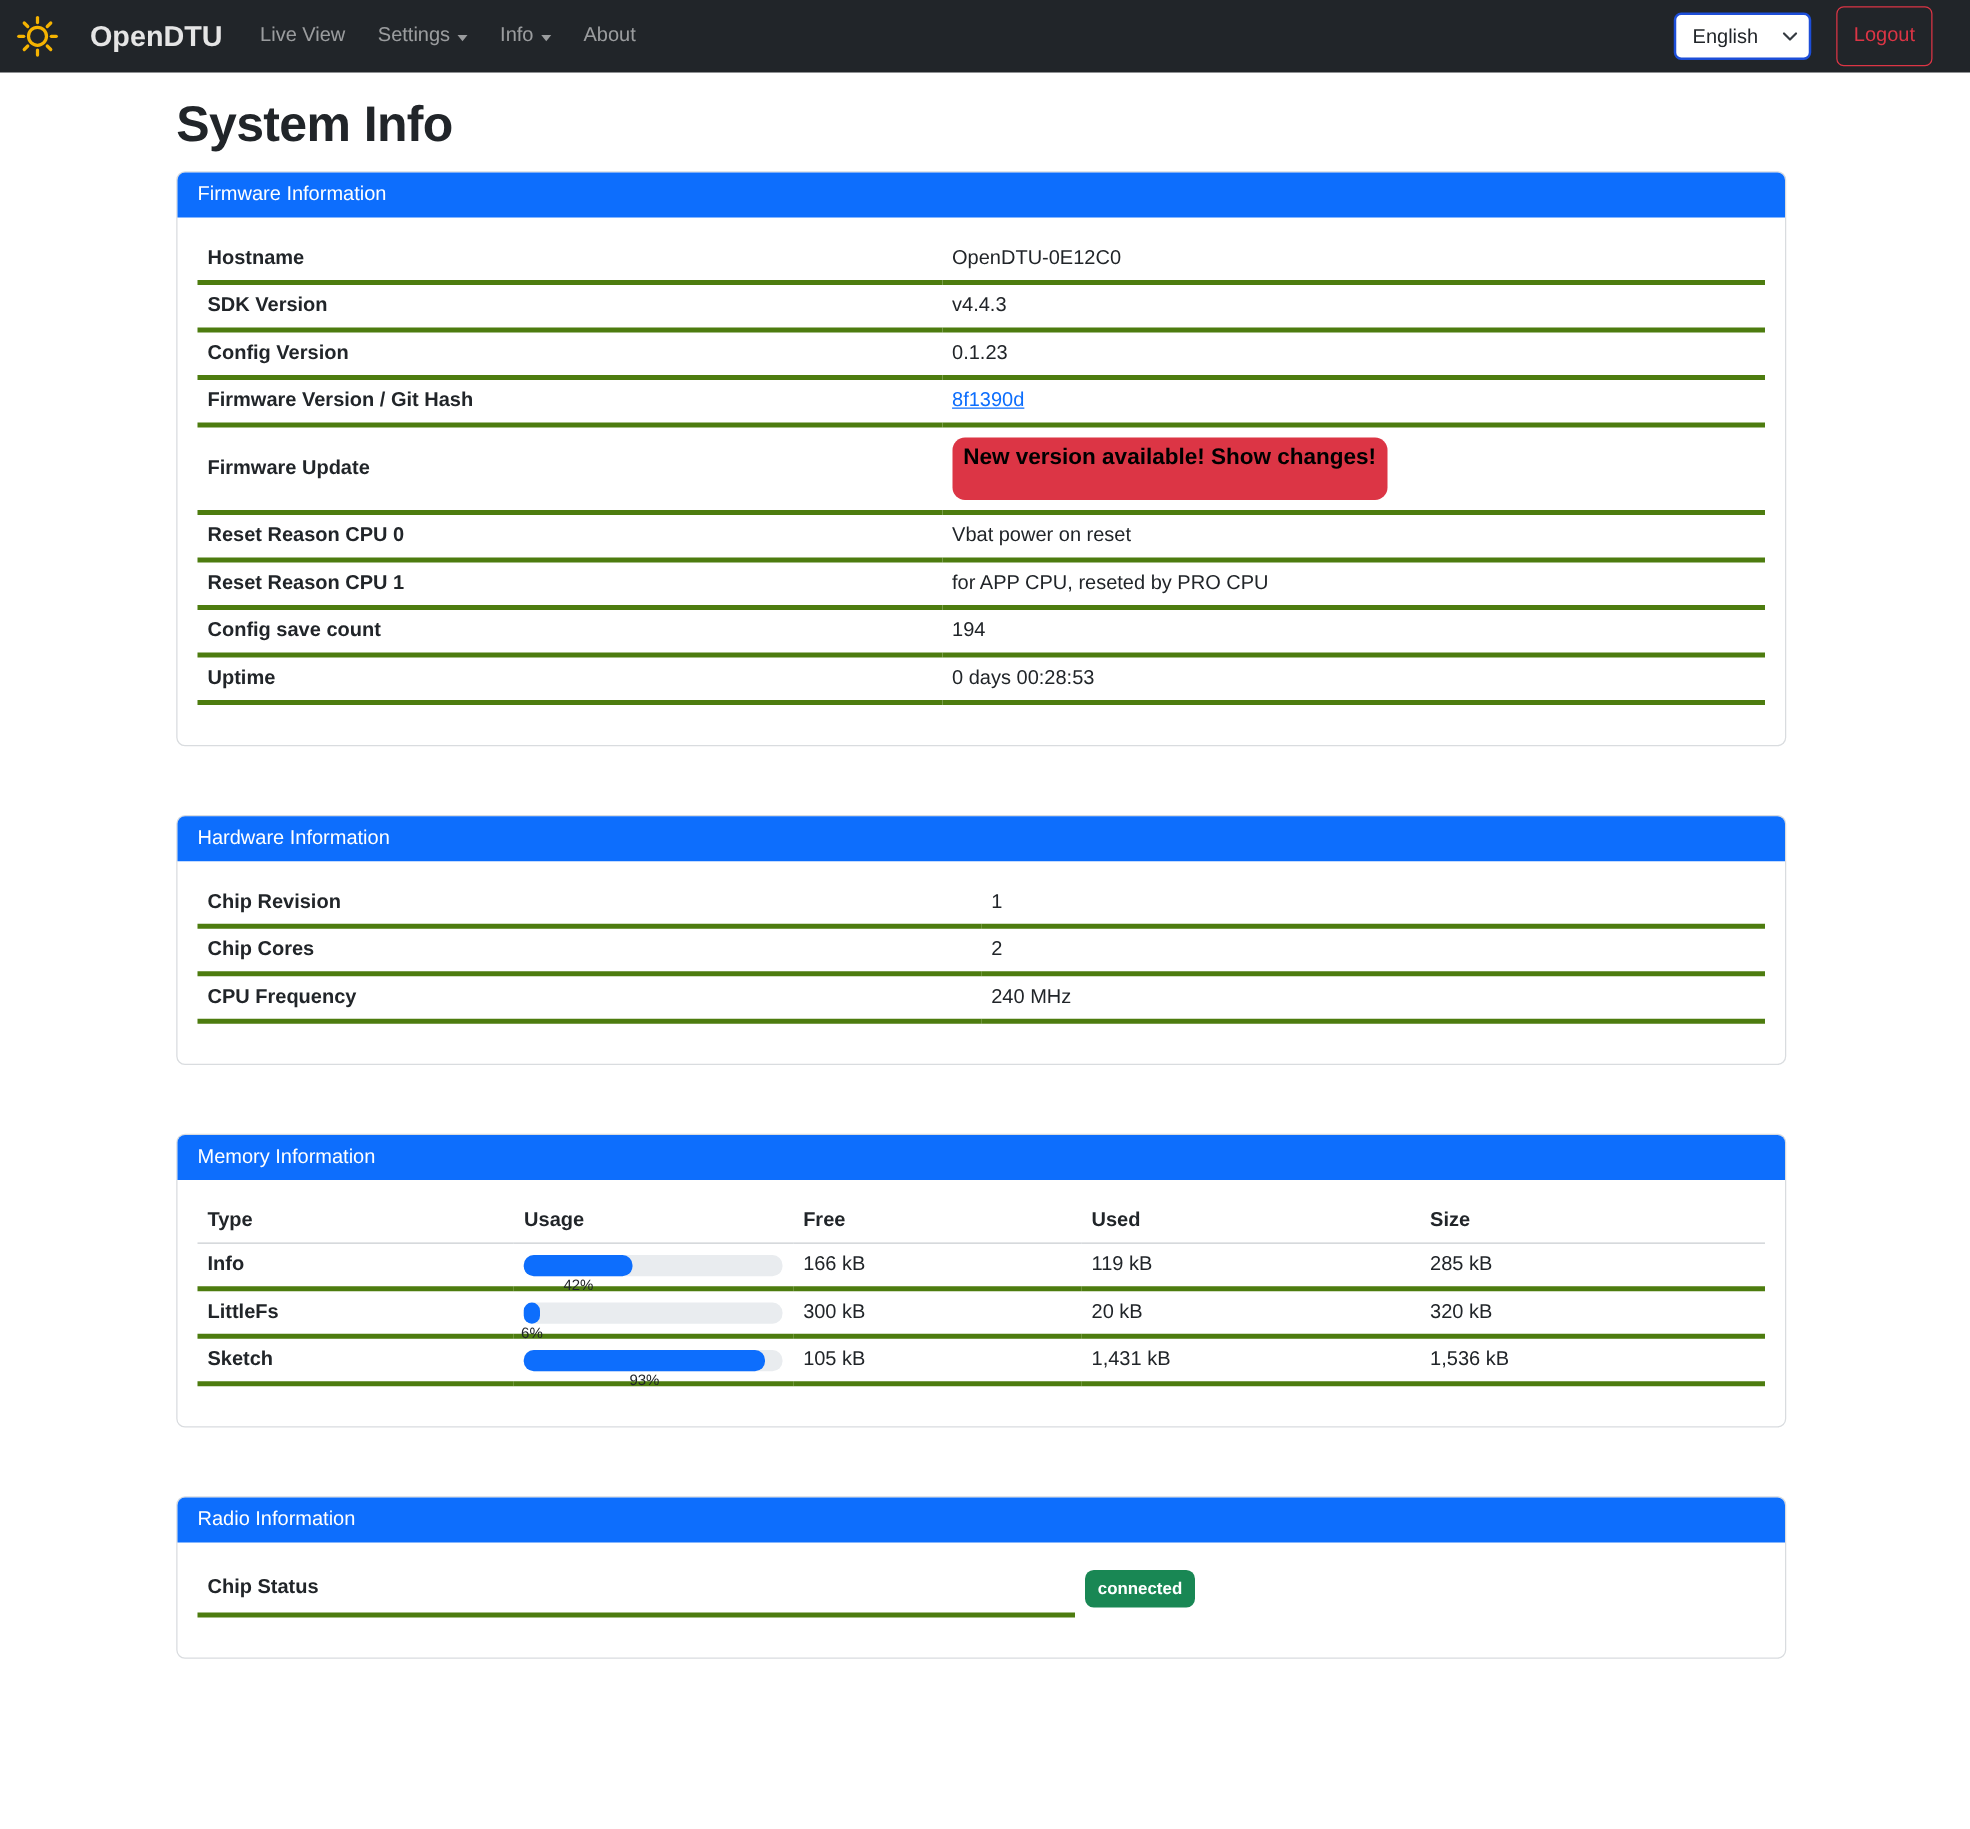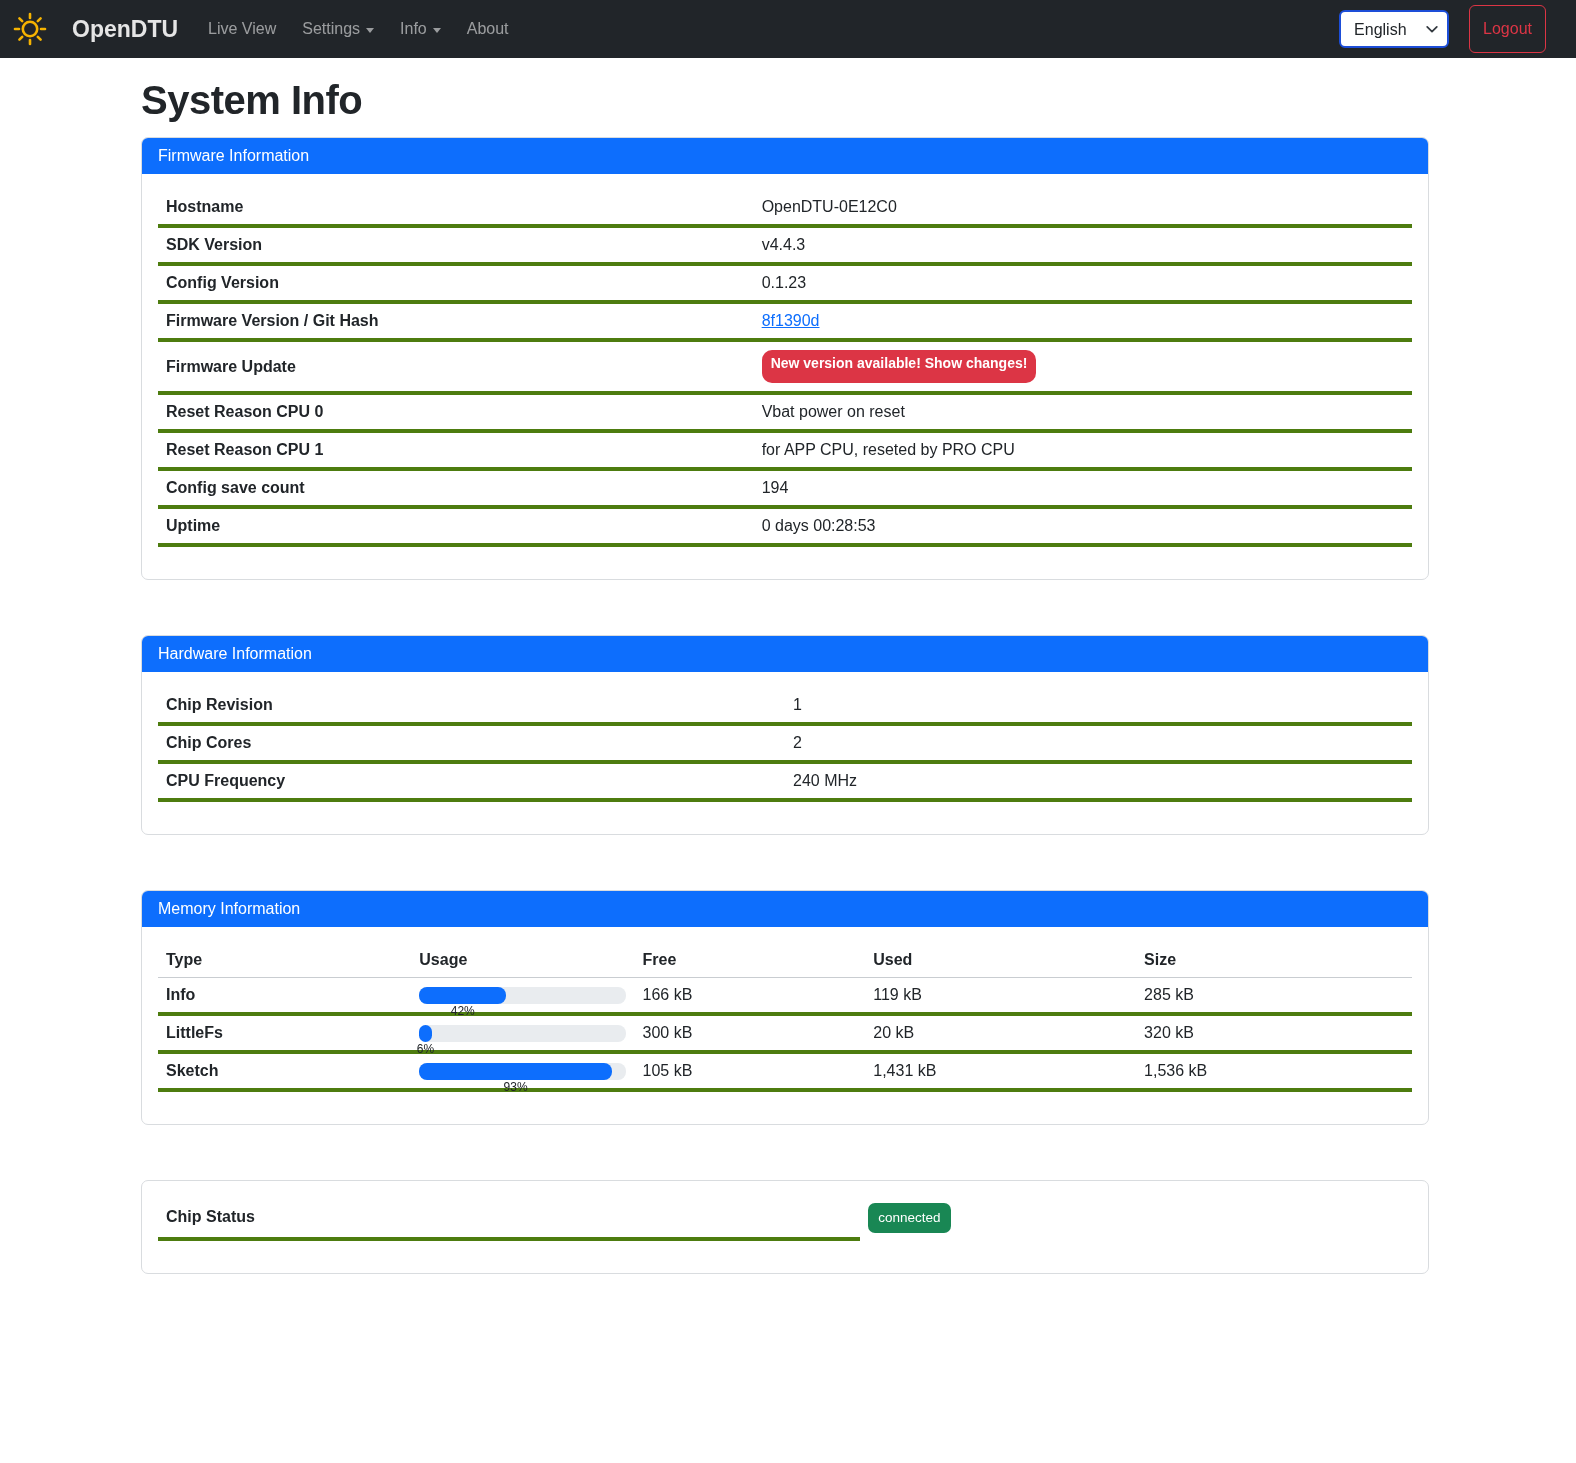--- a/index.html
+++ b/index.html
@@ -25,22 +25,22 @@
   h1 { font-size:40px; font-weight:600; margin:20px 0 14px; letter-spacing:-.5px; }
   .card { border:1px solid #d9dcdf; border-radius:7px; margin-bottom:55px; background:#fff; }
   .card-header { background:var(--primary); color:#fff; padding:9px 16px; font-size:16px; border-radius:6px 6px 0 0; }
   .card-body { padding:16px; }
   table { width:100%; border-collapse:collapse; margin-bottom:16px; }
   th, td { text-align:left; padding:8px; border-bottom:4px solid #4d7c0f; font-size:16px; vertical-align:middle; }
   th { font-weight:700; }
   .fw-table th { width:47.5%; }
   .hw-table th { width:50%; }
   .link { color:var(--link); text-decoration:underline; cursor:pointer; }
-  .badge-danger { background:var(--danger); color:#ffffff; font-size:14px; font-weight:700; padding:5px 9px 12px; border-radius:10px; display:inline-block; cursor:pointer; }
-  .badge-success { background:var(--success); color:#fff; font-size:13.5px; font-weight:400; padding:7px 10px 8px; border-radius:7px; display:inline-block; }
+  .badge-danger { background:var(--danger); color:#000000; font-size:18px; font-weight:700; padding:5px 9px 24px; border-radius:10px; display:inline-block; cursor:pointer; }
+  .badge-success { background:var(--success); color:#fff; font-size:13.5px; font-weight:700; padding:7px 10px 8px; border-radius:7px; display:inline-block; }
   
   .mem-table col.c-type { width:20.2%; } .mem-table col.c-usage { width:17.8%; }
   .mem-table col.c-free { width:18.4%; } .mem-table col.c-used { width:21.6%; }
   .mem-table thead th { border-bottom:1px solid #c9cdd1; }
   .progress { position:relative; width:207px; height:17px; background:#e9ecef; border-radius:8px; }
   .progress-fill { position:absolute; left:0; top:0; bottom:0; background:var(--primary); border-radius:8px; }
   .progress-label { position:absolute; left:0; top:16px; height:17px; display:flex; align-items:center; justify-content:center; font-size:12px; color:#212529; white-space:nowrap; }
   
   .radio-table th { width:56%; padding-top:11px; padding-bottom:11px; }
   .radio-table td { border-bottom:none; padding-top:4px; padding-bottom:4px; }
@@ -229,20 +229,21 @@
             <td>105 kB</td>
             <td>1,431 kB</td>
             <td>1,536 kB</td>
           </tr>
         </tbody>
       </table>
     </div>
   </div>
 
   <div class="card">
+    <div class="card-header">Radio Information</div>
     <div class="card-body">
       <table class="radio-table">
         <tbody>
           <tr>
             <th>Chip Status</th>
             <td>
               <span class="badge-success">connected</span>
             </td>
           </tr>
         </tbody>

